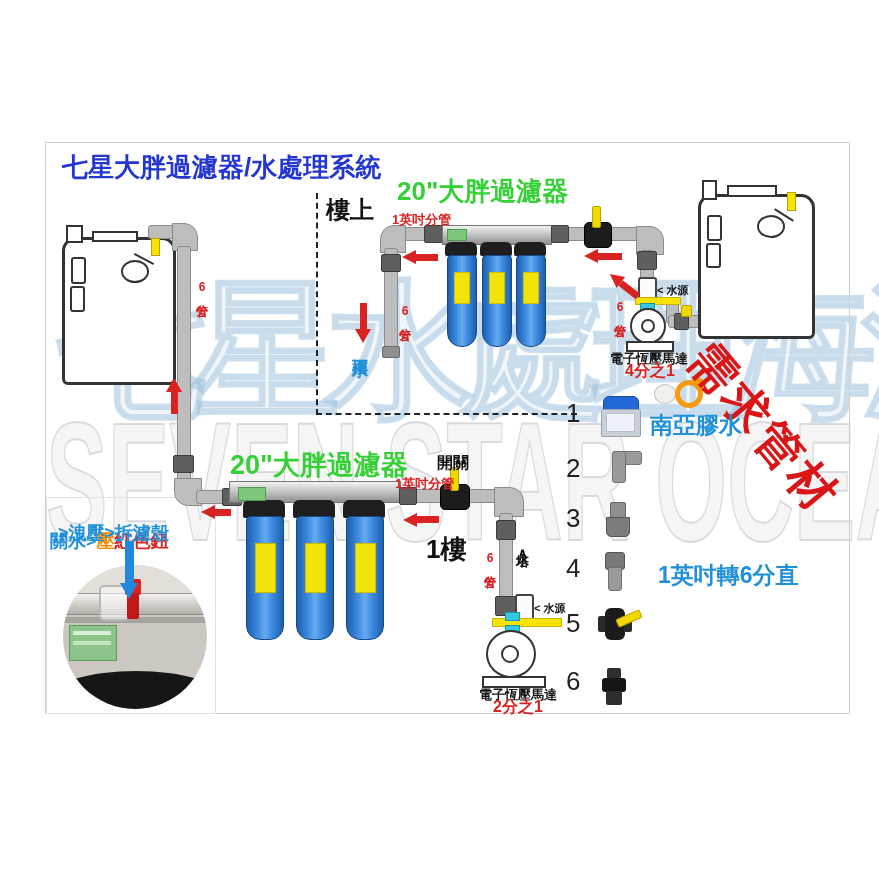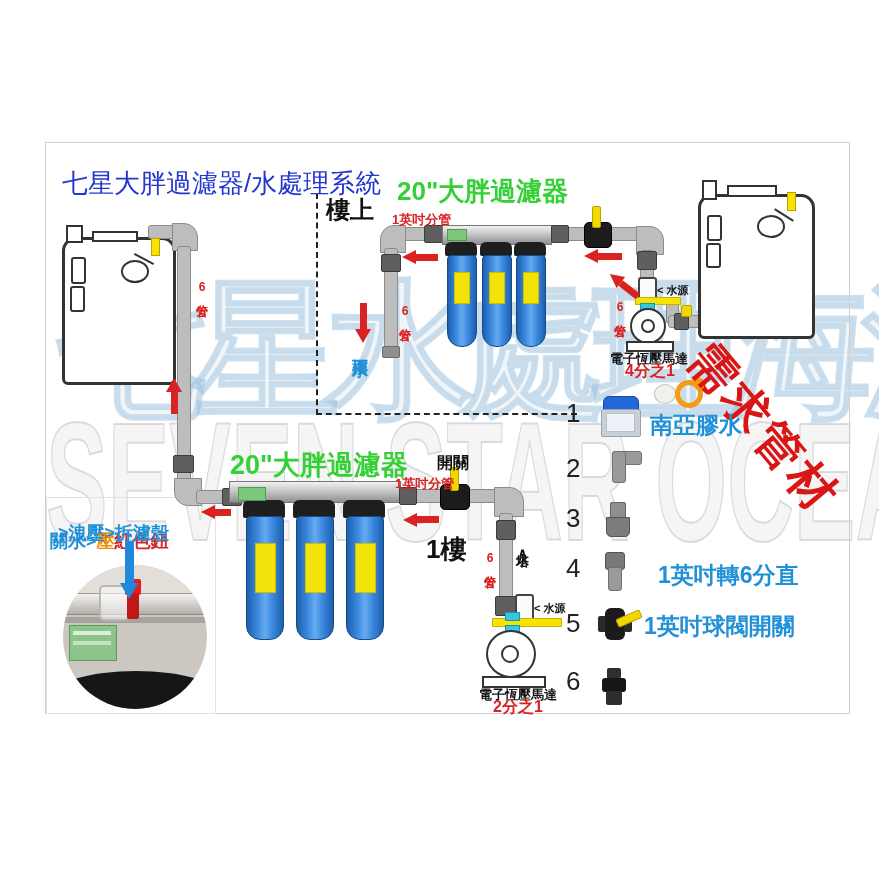--- a/index.html
+++ b/index.html
@@ -6,21 +6,21 @@
   #canvas{position:relative;width:879px;height:879px;background:#fff;overflow:hidden;
           font-family:"Liberation Sans","DejaVu Sans",sans-serif;}
   .abs{position:absolute;}
   
   .wm-cjk{left:58px;top:252px;font-size:148px;font-weight:bold;letter-spacing:-14px;white-space:nowrap;
           color:rgba(170,200,225,0.18);-webkit-text-stroke:2px rgba(150,190,220,0.45);z-index:0;}
   .wm-lat{left:46px;top:386px;font-size:168px;font-weight:bold;white-space:nowrap;transform:scaleX(0.55);
           transform-origin:left top;color:rgba(205,205,210,0.20);-webkit-text-stroke:2px rgba(188,188,194,0.5);z-index:0;}
   .frame{left:45px;top:142px;width:803px;height:570px;border:1px solid #cfcfcf;z-index:1;}
   
-  .t-main{left:62px;top:166px;font-size:26px;font-weight:normal;color:#2336d0;white-space:nowrap;z-index:5;}
+  .t-main{left:62px;top:150px;font-size:26px;font-weight:bold;color:#2336d0;white-space:nowrap;z-index:5;}
   .t-sub{left:135px;top:183px;font-size:38px;font-weight:bold;color:#e8421a;white-space:nowrap;z-index:5;}
   .t-green{font-size:26px;font-weight:bold;color:#35d035;white-space:nowrap;z-index:5;}
   .t-red{color:#d92222;font-weight:bold;z-index:5;}
   .t-blue{color:#2090d8;font-weight:bold;z-index:5;}
   .t-blk{color:#111;font-weight:bold;z-index:5;}
   .vtext{writing-mode:vertical-rl;text-orientation:upright;letter-spacing:1px;z-index:5;}
   
   .pipe{background:#bdbdbd;border:1px solid #8b8b8b;border-radius:3px;z-index:2;}
   .elbow{background:#bdbdbd;border:1px solid #8b8b8b;z-index:2;}
   .fit{background:#8f8f8f;border:1px solid #6a6a6a;border-radius:2px;z-index:3;}
@@ -288,21 +288,20 @@
   </div>
   <div class="abs plabel t-blue" style="left:637px;top:560px;margin-left:21px;">1英吋轉6分直</div>
 
   <div class="abs pnum" style="left:566px;top:608px;">5</div>
   <div class="abs" style="left:598px;top:606px;width:44px;height:40px;z-index:4;">
     <div style="position:absolute;left:0;top:10px;width:8px;height:16px;background:#2a2a2a;border-radius:2px;"></div>
     <div style="position:absolute;left:7px;top:2px;width:20px;height:32px;background:#1b1b1b;border-radius:6px;"></div>
     <div style="position:absolute;left:26px;top:10px;width:8px;height:16px;background:#2a2a2a;border-radius:2px;"></div>
     <div style="position:absolute;left:18px;top:8px;width:24px;height:7px;background:#f2d800;border:1px solid #b8a400;border-radius:2px;transform:rotate(-24deg);"></div>
   </div>
-  <div class="abs plabel t-blue" style="left:644px;top:611px;">1英吋球閥開關</div>
 
   <div class="abs pnum" style="left:566px;top:666px;">6</div>
   <div class="abs" style="left:602px;top:668px;width:24px;height:38px;z-index:4;">
     <div style="position:absolute;left:5px;top:0;width:14px;height:11px;background:#2e2e2e;border-radius:2px;"></div>
     <div style="position:absolute;left:0;top:10px;width:24px;height:14px;background:#161616;border-radius:3px;"></div>
     <div style="position:absolute;left:4px;top:23px;width:16px;height:14px;background:#2e2e2e;border-radius:2px;"></div>
   </div>
 
 </div>
 

